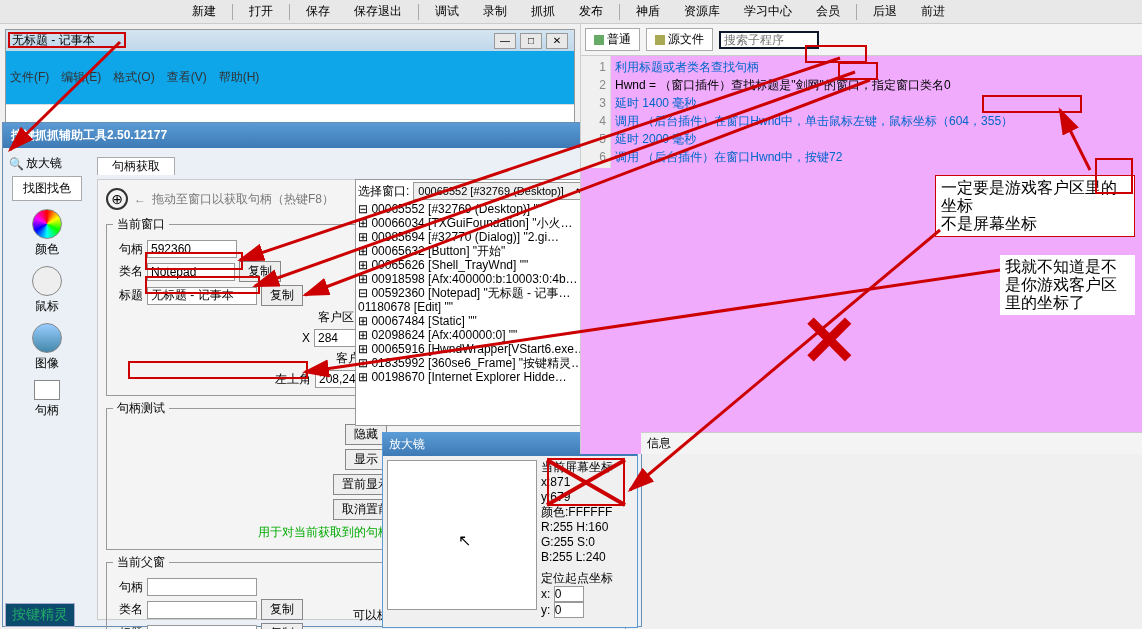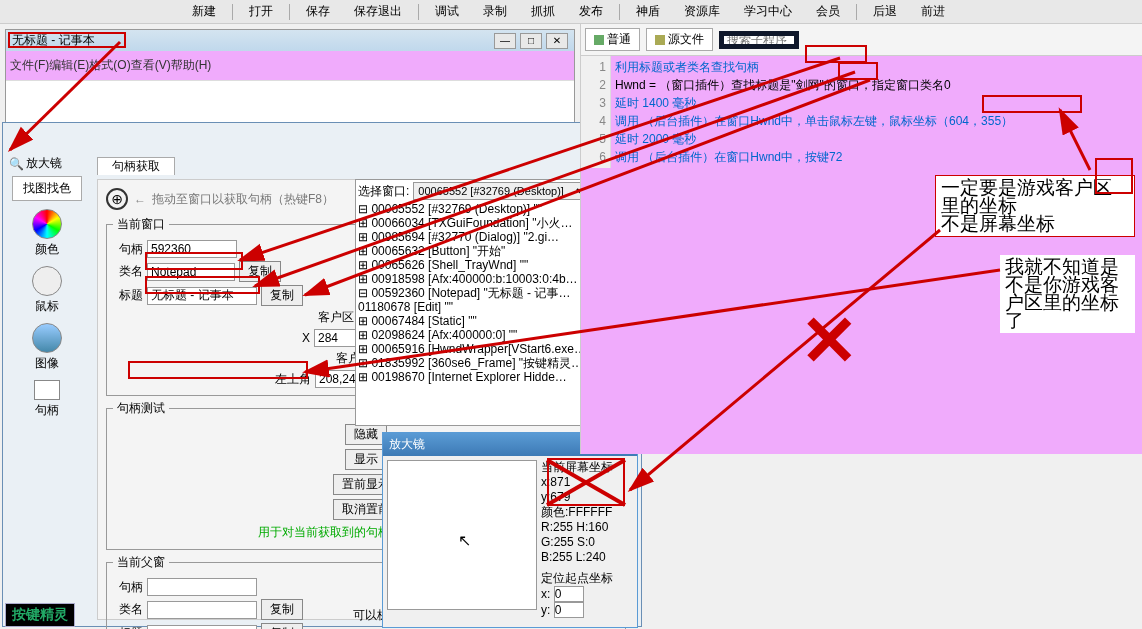--- a/index.html
+++ b/index.html
@@ -9,21 +9,21 @@
 .top-toolbar { position: absolute; top: 0; left: 0; right: 0; height: 24px; background: #e8e8e8; display: flex; align-items: center; padding-left: 180px; border-bottom: 1px solid #ccc; }
 .top-toolbar span { margin: 0 12px; color: #000000; cursor: pointer; }
 .top-toolbar .sep { width: 1px; height: 16px; background: #aaa; margin: 0 4px; }
 
 
 .notepad { position: absolute; top: 29px; left: 5px; width: 570px; height: 100px; background: #fff; border: 1px solid #999; }
 .notepad-title { background: linear-gradient(#d4e4f0,#c0d8ec); padding: 2px 6px; display: flex; align-items: center; }
 .notepad-title .title-text { position: relative; }
 .notepad-title .controls { margin-left: auto; display: flex; gap: 4px; }
 .notepad-title .controls span { display:inline-block; width:22px; height:16px; background:#e8e8e8; border:1px solid #999; text-align:center; line-height:14px; font-size:10px; }
-.notepad-menu { padding: 6px 4px; display: flex; background:#f0abfc; border-bottom:1px solid #ddd;}
+.notepad-menu { padding: 18px 4px; display: flex; gap: 12px; background:#0ea5e9; border-bottom:1px solid #ddd;}
 .notepad-menu span { color:#333; }
 
 
 .tool-win { position: absolute; top: 122px; left: 2px; width: 640px; height: 505px; background: #eaf0f5; border: 1px solid #6a8fb5; }
 .tool-title { background: linear-gradient(#5a9bd5,#3d7ab5); color: #fff; padding: 4px 8px; font-weight: bold; }
 .tool-left { position: absolute; left: 4px; top: 28px; width: 80px; }
 .tool-left .btn { display: block; width: 70px; padding: 3px; background: #fff; border: 1px solid #aaa; margin: 2px auto; text-align: center; cursor: pointer; }
 .tool-left .icon-btn { text-align: center; margin: 8px 0; }
 .tool-left .icon-btn .circle { width: 30px; height: 30px; border-radius: 50%; margin: 2px auto; border: 1px solid #888; }
 .tool-left .label { text-align:center; margin-top:2px;}
@@ -53,33 +53,33 @@
 .mag-title { background: linear-gradient(#5a9bd5,#3d7ab5); color:#fff; padding:3px 6px; display:flex;}
 .mag-title .close { margin-left:auto; width:16px; height:14px; background:#c55; color:#fff; text-align:center; line-height:12px; font-size:10px;}
 .mag-body { display:flex; padding:4px; gap:4px;}
 .mag-preview { width:150px; height:150px; background:#fff; border:1px solid #999; position:relative;}
 .mag-info { font-size:11px; line-height:15px;}
 
 
 .right-code { position:absolute; top:24px; left:580px; right:0; height:430px; background:#f0abfc; border-left:1px solid #ccc;}
 .code-tabs { display:flex; gap:6px; padding:4px; border-bottom:1px solid #ccc; background:#f4f4f4; align-items:center;}
 .code-tabs .tab { padding:2px 8px; background:#fff; border:1px solid #aaa; display:flex; align-items:center; gap:3px;}
-.code-tabs input { border:5px solid #0f172a; padding:1px 3px; width:80px; height:18px;}
+.code-tabs input { border:2px solid #0f172a; padding:1px 3px; width:100px; height:18px;}
 .code-lines { display:flex;}
 .gutter { width:30px; background:#f0f0f0; border-right:1px solid #ddd; text-align:right; padding:2px 4px; color:#888; line-height:18px;}
 .code { padding:2px 4px; line-height:18px; font-family: SimSun, monospace;}
 .code .blue { color:#06c;}
 .code .black { color:#000;}
 
 
-.anno-box { position:absolute; border:1px solid #c00; background:#fff; padding:3px 5px; font-size:19px; line-height:18px;}
+.anno-box { position:absolute; border:1px solid #c00; background:#fff; padding:3px 5px; font-size:16px; line-height:18px;}
 .red-x { position:absolute; color:#c00; font-size:70px; font-weight:bold; font-family: Arial;}
 .red-box { position:absolute; border:2px solid #c00;}
 
-.logo { position:absolute; bottom:2px; left:5px; font-weight:bold; color:#2a6; background:#000000; padding:2px 6px; border:1px solid #aac; font-size:14px;}
+.logo { position:absolute; bottom:2px; left:5px; font-weight:normal; color:#2a6; background:#0c4a6e; padding:2px 6px; border:1px solid #aac; font-size:14px;}
 
 svg.overlay { position:absolute; top:0; left:0; width:1142px; height:629px; pointer-events:none; z-index:100;}
 </style>
 </head>
 <body>
 
 <div class="top-toolbar">
   <span>新建</span>
     <div class="sep"></div>
   <span>打开</span>
@@ -113,20 +113,21 @@
   <div class="notepad-menu">
     <span>文件(F)</span>
     <span>编辑(E)</span>
     <span>格式(O)</span>
     <span>查看(V)</span>
     <span>帮助(H)</span>
   </div>
 </div>
 
 <div class="tool-win">
+  <div class="tool-title">按键抓抓辅助工具2.50.12177</div>
   <div class="tool-left">
     <div style="display:flex;align-items:center;margin:4px 2px;">
         <span style="margin-right:2px;">🔍</span>
         <span>放大镜</span>
       </div>
     <a class="btn">找图找色</a>
     <div class="icon-btn">
         <div class="circle" style="background:conic-gradient(red,yellow,lime,cyan,blue,magenta,red);"></div>
         <div class="label">颜色</div>
       </div>
@@ -287,20 +288,21 @@
     <div class="gutter">1<br>2<br>3<br>4<br>5<br>6</div>
     <div class="code">
       <div class="blue">利用标题或者类名查找句柄</div>
       <div class="black">Hwnd = （窗口插件）查找标题是"剑网"的窗口，指定窗口类名0</div>
       <div class="blue">延时 1400 毫秒</div>
       <div class="blue">调用 （后台插件）在窗口Hwnd中，单击鼠标左键，鼠标坐标（604，355）</div>
       <div class="blue">延时 2000 毫秒</div>
       <div class="blue">调用 （后台插件）在窗口Hwnd中，按键72</div>
     </div>
   </div>
+  <div style="position:absolute;bottom:0;left:60px;right:0;border-top:1px solid #ccc;padding:2px 6px;background:#f4f4f4;">信息</div>
 </div>
 
 <div class="anno-box" style="top: 175px; left: 935px; width: 200px; white-space: pre-line;">一定要是游戏客户区里的坐标
 不是屏幕坐标</div>
 <div class="anno-box" style="top:255px;left:1000px;width:135px;border:none;">我就不知道是不是你游戏客户区里的坐标了</div>
 <div class="red-x" style="top:300px;left:800px;">✕</div>
 
 <div class="red-box" style="top:32px;left:8px;width:118px;height:16px;"></div>
 <div class="red-box" style="top:252px;left:145px;width:98px;height:18px;"></div>
 <div class="red-box" style="top:276px;left:145px;width:115px;height:18px;"></div>

